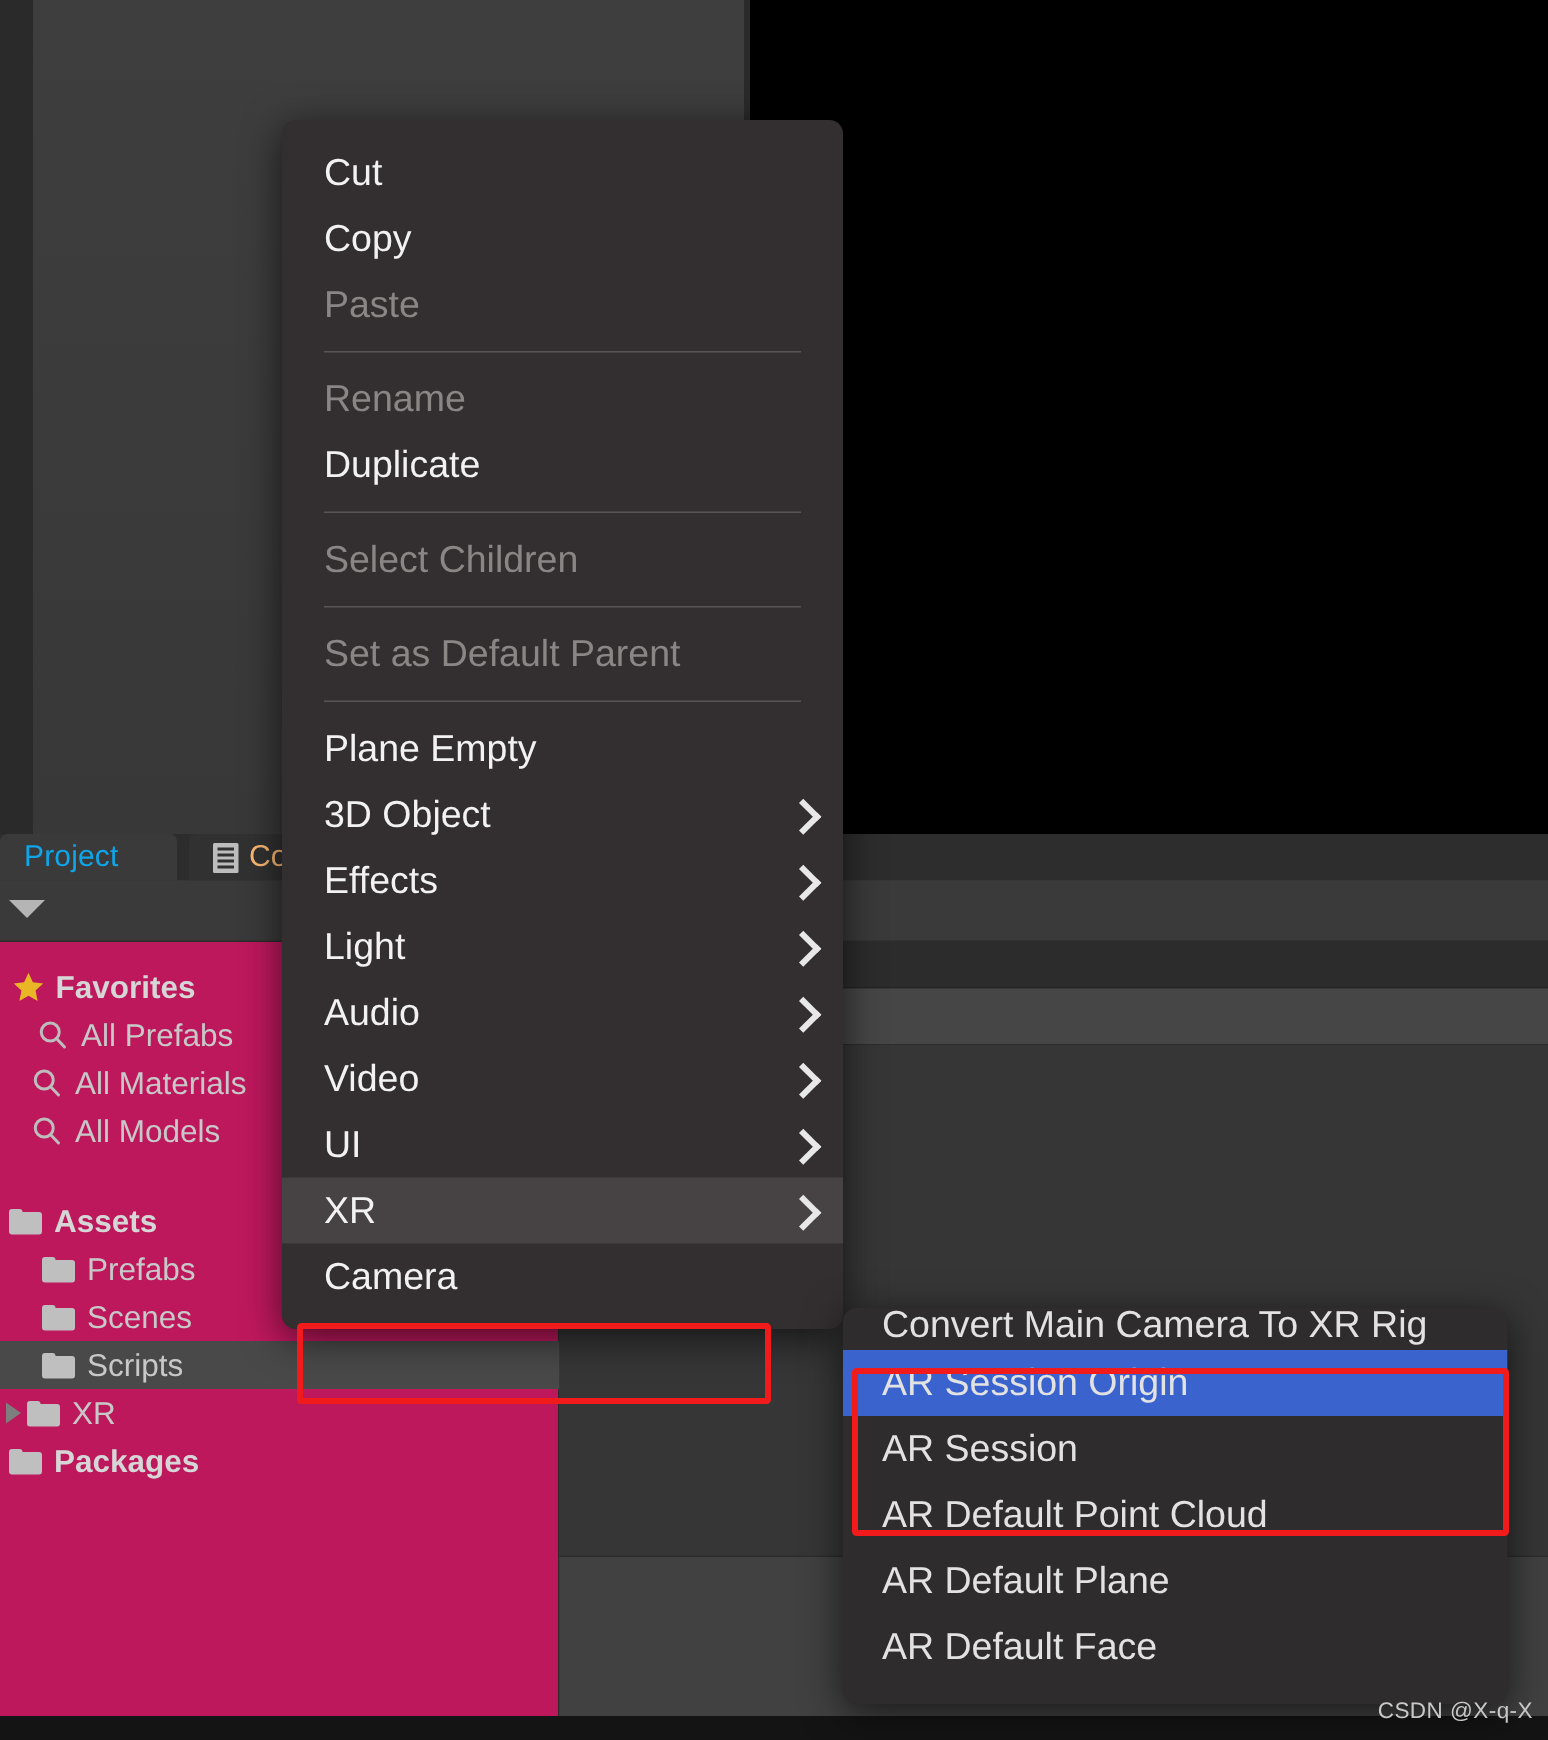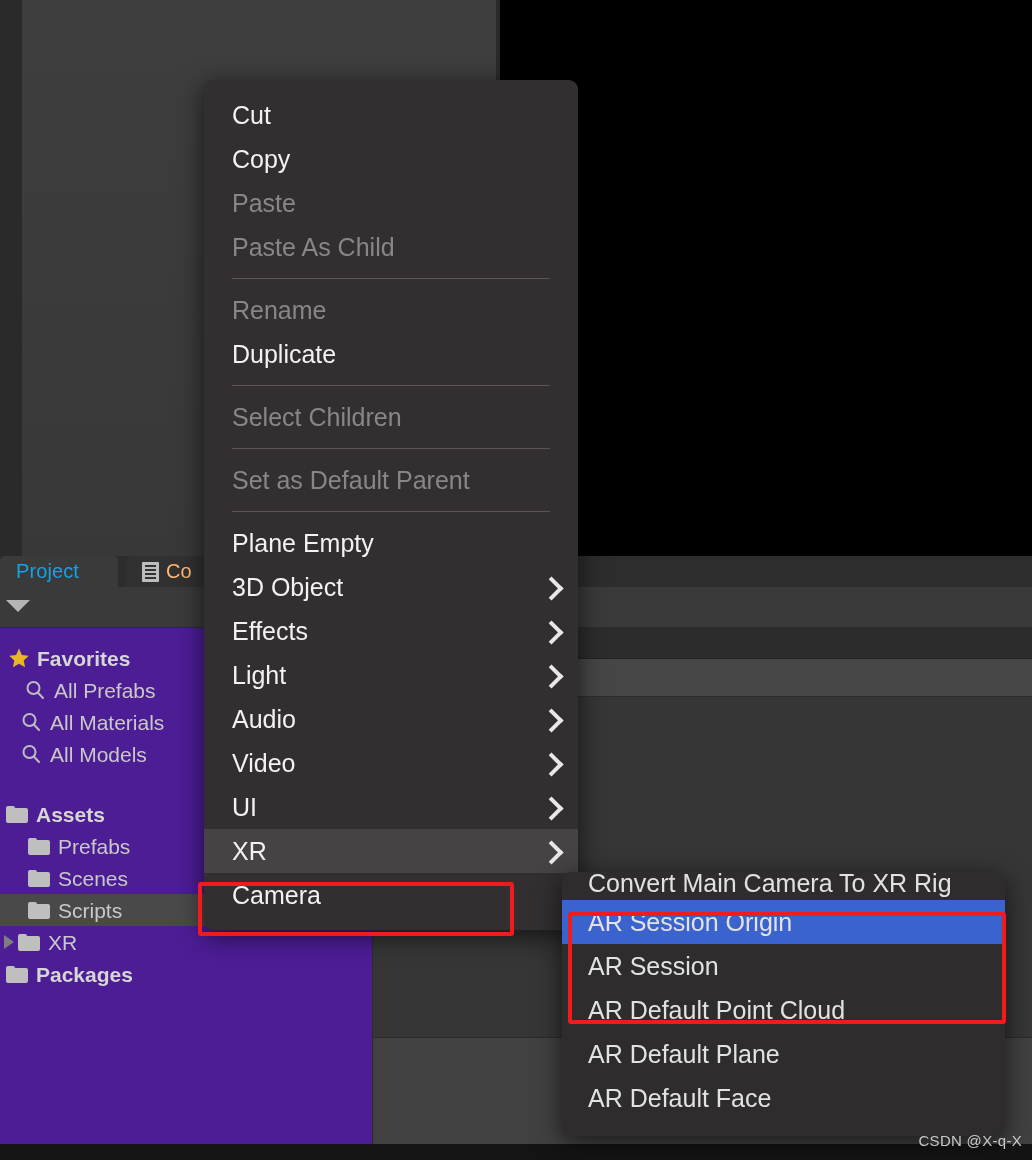--- a/index.html
+++ b/index.html
@@ -113,21 +113,21 @@
     width: 0; height: 0;
     border-left: 12px solid transparent;
     border-right: 12px solid transparent;
     border-top: 12px solid #b5b5b5;
   }
 
   .tree-pane {
     position: absolute;
     left: 0; top: 72px;
     width: 372px; height: 516px;
-    background: #4c1d95;
+    background: #be185d;
     border-right: 1px solid #2c2c2c;
   }
   .content-pane {
     position: absolute;
     left: 373px; top: 72px;
     width: 659px; height: 516px;
     background: #383737;
   }
   .content-band-a {
     position: absolute;
@@ -245,21 +245,21 @@
   
   .menu {
     position: absolute;
     background: #332f30;
     border-radius: 9px;
     box-shadow: 0 6px 26px rgba(0,0,0,.62);
     padding: 13px 0;
     box-sizing: border-box;
   }
   .menu-main {
-    left: 204px; top: 80px;
+    left: 188px; top: 80px;
     width: 374px;
   }
   .menu-sub {
     left: 562px; top: 872px;
     width: 443px;
     background: #2e2c2c;
     padding: 10px 0 16px 0;
     overflow: hidden;
   }
 
@@ -441,23 +441,20 @@
   <div class="menu menu-main">
     <div class="mi">
       <span class="mi-label">Cut</span>
     </div>
     <div class="mi">
       <span class="mi-label">Copy</span>
     </div>
     <div class="mi disabled">
       <span class="mi-label">Paste</span>
     </div>
-    <div class="mi disabled">
-      <span class="mi-label">Paste As Child</span>
-    </div>
 
     <div class="sep"></div>
 
     <div class="mi disabled">
       <span class="mi-label">Rename</span>
     </div>
     <div class="mi">
       <span class="mi-label">Duplicate</span>
     </div>
 

